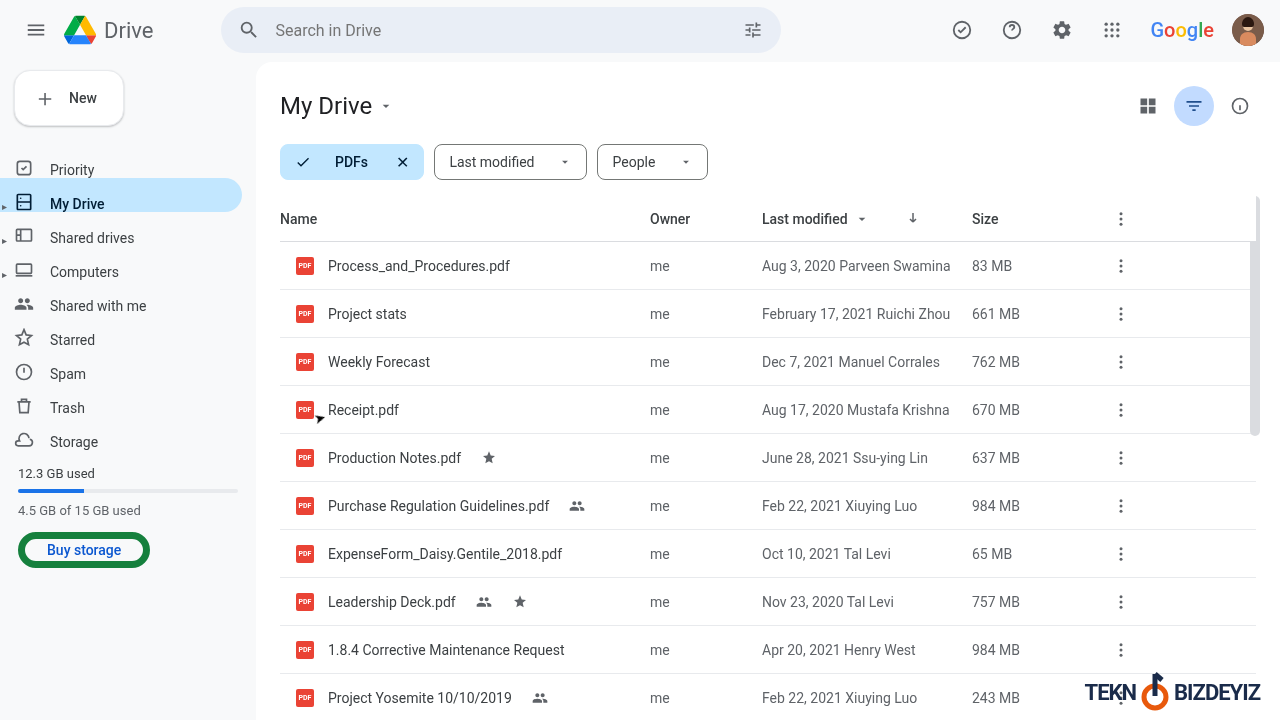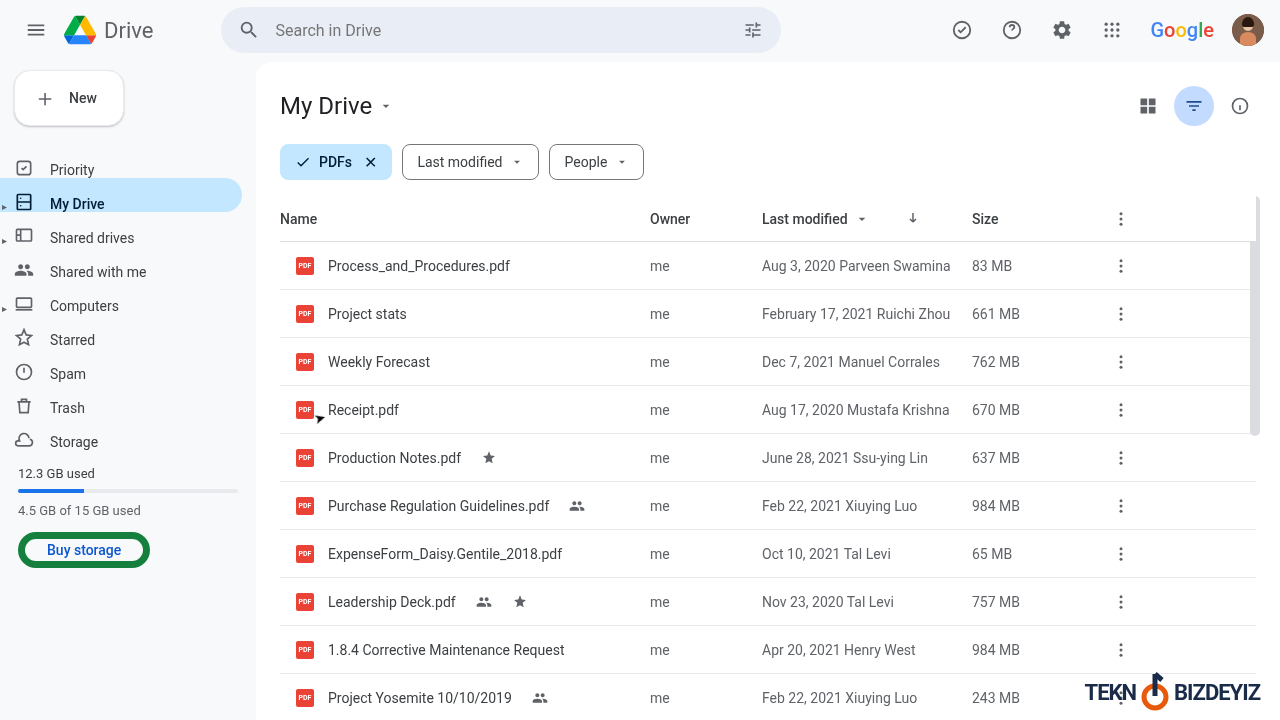--- a/index.html
+++ b/index.html
@@ -41,21 +41,21 @@
 .buy-btn { margin-top: 14px; height: 36px; padding: 0 22px; border-radius: 20px; border: 7px solid #15803d; background: transparent; color: #0b57d0; font-size: 14px; font-weight: 500; cursor: pointer; }
 
 
 .main { flex: 1; background: #fff; border-radius: 16px 0 0 0; margin-top: 2px; padding: 24px 20px 0 24px; display: flex; flex-direction: column; overflow: hidden; }
 .main-head { display: flex; align-items: center; gap: 12px; margin-bottom: 18px; }
 .main-title { font-size: 24px; color: #202124; display: flex; align-items: center; gap: 6px; cursor: pointer; }
 .head-actions { margin-left: auto; display: flex; align-items: center; gap: 6px; }
 .filter-active { width: 40px; height: 40px; border-radius: 50%; background: #c2dbff; display: flex; align-items: center; justify-content: center; }
 
 .chips { display: flex; gap: 10px; margin-bottom: 16px; }
-.chip { height: 36px; border: 1px solid #747775; border-radius: 8px; display: flex; align-items: center; gap: 8px; padding: 0 14px; font-size: 14px; color: #3c4043; background: #fff; cursor: pointer; }
+.chip { height: 36px; border: 1px solid #747775; border-radius: 8px; display: flex; align-items: center; gap: 24px; padding: 0 14px; font-size: 14px; color: #3c4043; background: #fff; cursor: pointer; }
 .chip.selected { background: #c2e7ff; border-color: #c2e7ff; color: #001d35; font-weight: 500; }
 .chip .x { margin-left: 4px; font-size: 16px; }
 
 .table-wrap { flex: 1; overflow-y: auto; padding-right: 4px; position:relative; }
 .thead { display: flex; align-items: center; height: 46px; border-bottom: 1px solid #dadce0; font-size: 14px; color: #3c4043; font-weight: 500; position: sticky; top:0; background:#fff; }
 .col-name { flex: 0 0 370px; padding-left: 0; }
 .col-owner { flex: 0 0 112px; }
 .col-modified { flex: 0 0 210px; display:flex; align-items:center; gap:6px; }
 .col-size { flex: 0 0 140px; }
 .col-menu { flex: 0 0 40px; text-align: center; }
@@ -180,36 +180,36 @@
         </li>
       <li class="nav-item has-caret">
           <span class="nav-icon">
             <svg width="20" height="20" viewBox="0 0 24 24" fill="none" stroke="currentColor" stroke-width="2">
               <rect x="3" y="4" width="18" height="14" rx="1"></rect>
               <path d="M8 4v14M3 11h5"></path>
             </svg>
           </span>
           <span>Shared drives</span>
         </li>
+      <li class="nav-item has-caret">
+          <span class="nav-icon">
+            <svg width="20" height="20" viewBox="0 0 24 24" fill="none" stroke="currentColor" stroke-width="2">
+              <rect x="3" y="5" width="18" height="11" rx="1"></rect>
+              <path d="M2 19h20"></path>
+            </svg>
+          </span>
+          <span>Computers</span>
+        </li>
       <li class="nav-item">
           <span class="nav-icon">
             <svg width="20" height="20" viewBox="0 0 24 24" fill="currentColor">
               <path d="M16 11c1.66 0 2.99-1.34 2.99-3S17.66 5 16 5s-3 1.34-3 3 1.34 3 3 3zm-8 0c1.66 0 2.99-1.34 2.99-3S9.66 5 8 5 5 6.34 5 8s1.34 3 3 3zm0 2c-2.33 0-7 1.17-7 3.5V19h14v-2.5c0-2.33-4.67-3.5-7-3.5zm8 0c-.29 0-.62.02-.97.05 1.16.84 1.97 1.97 1.97 3.45V19h6v-2.5c0-2.33-4.67-3.5-7-3.5z"></path>
             </svg>
           </span>
           <span>Shared with me</span>
-        </li>
-      <li class="nav-item has-caret">
-          <span class="nav-icon">
-            <svg width="20" height="20" viewBox="0 0 24 24" fill="none" stroke="currentColor" stroke-width="2">
-              <rect x="3" y="5" width="18" height="11" rx="1"></rect>
-              <path d="M2 19h20"></path>
-            </svg>
-          </span>
-          <span>Computers</span>
         </li>
       <li class="nav-item">
           <span class="nav-icon">
             <svg width="20" height="20" viewBox="0 0 24 24" fill="none" stroke="currentColor" stroke-width="2">
               <path d="M12 2l2.6 6.3L21 9l-5 4.3 1.5 6.7L12 17l-5.5 3 1.5-6.7L3 9l6.4-.7z"></path>
             </svg>
           </span>
           <span>Starred</span>
         </li>
       <li class="nav-item">

